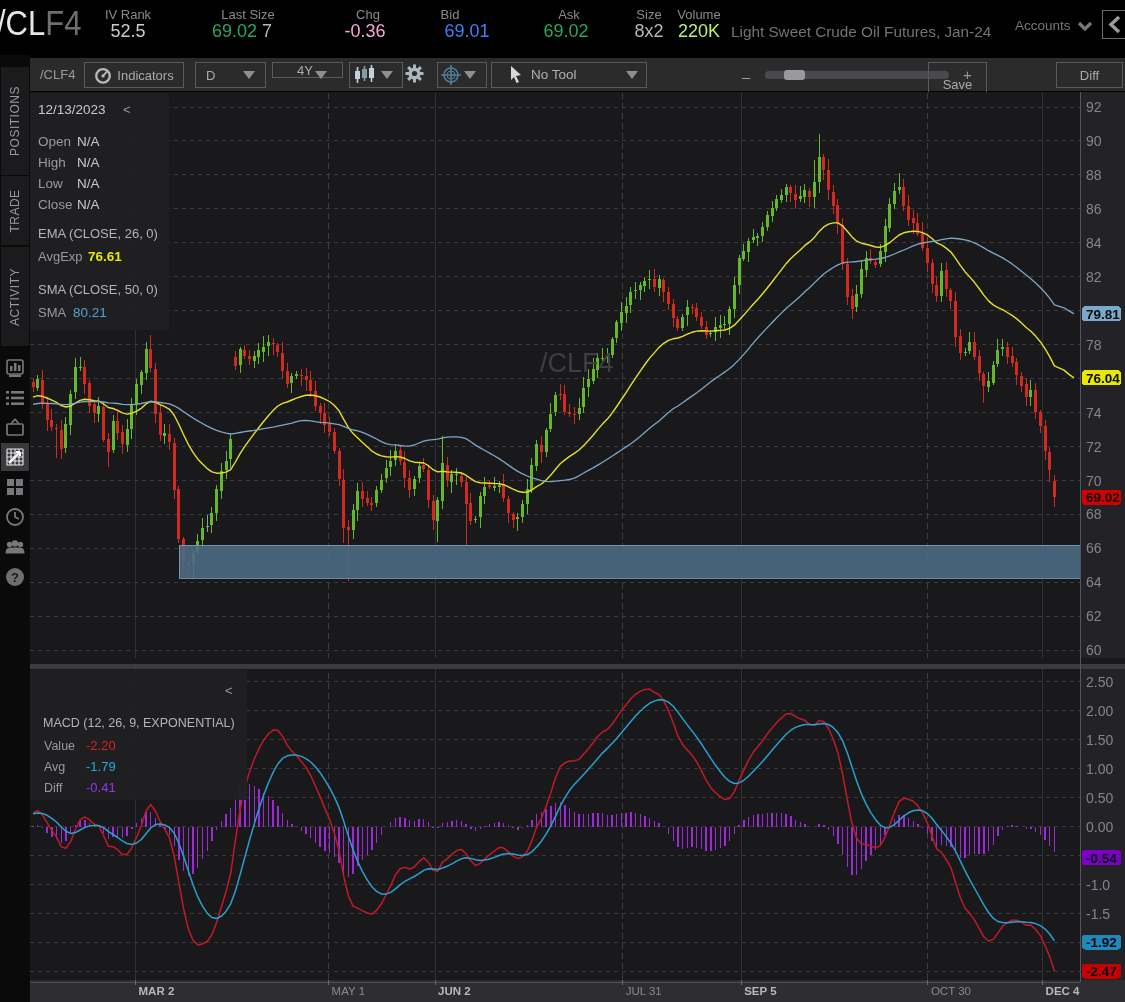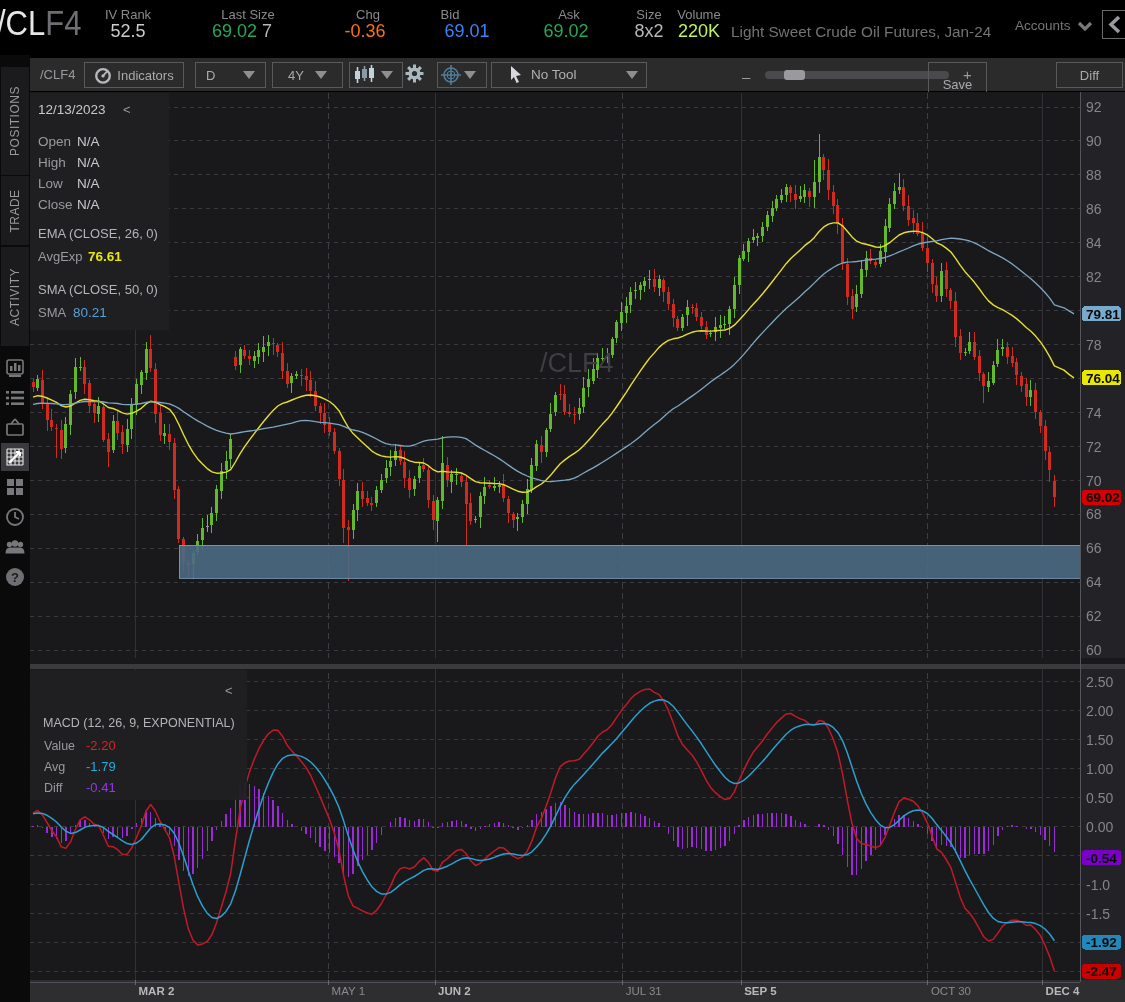--- a/index.html
+++ b/index.html
@@ -7,21 +7,21 @@
 .tb{position:absolute;background:#2b2b2b}
 .btn{position:absolute;border:1px solid #5a5a5a;color:#aaaaae;font-size:13px;display:flex;align-items:center;justify-content:center}
 .tri{width:0;height:0;border-left:6px solid transparent;border-right:6px solid transparent;border-top:8px solid #8f8f93}
 </style></head><body>
 <div style="position:absolute;left:-3px;top:3px;font-size:31px;color:#e6e6e6;transform:scaleY(1.13);transform-origin:top left">/CL<span style="color:#6f6f73">F4</span></div>
 <div class="hlab" style="left:128px">IV Rank</div>
 <div class="hval" style="left:128px"><span style="color:#cccccc">52.5</span></div>
 <div class="hlab" style="left:248px">Last Size</div>
 <div class="hval" style="left:242px"><span style="color:#25a85a">69.02</span><span style="color:#b8b8bc"> 7</span></div>
 <div class="hlab" style="left:368px">Chg</div>
-<div class="hval" style="left:365px"><span style="color:#f97316">-0.36</span></div>
+<div class="hval" style="left:365px"><span style="color:#f9a8d4">-0.36</span></div>
 <div class="hlab" style="left:450px">Bid</div>
 <div class="hval" style="left:467px"><span style="color:#3b82f6">69.01</span></div>
 <div class="hlab" style="left:569px">Ask</div>
 <div class="hval" style="left:566px"><span style="color:#25a85a">69.02</span></div>
 <div class="hlab" style="left:649px">Size</div>
 <div class="hval" style="left:649px"><span style="color:#b8b8bc">8x2</span></div>
 <div class="hlab" style="left:699px">Volume</div>
 <div class="hval" style="left:699px"><span style="color:#bef264">220K</span></div>
 <div style="position:absolute;left:731px;top:23px;font-size:15.3px;color:#737373">Light Sweet Crude Oil Futures, Jan-24</div>
 <div style="position:absolute;left:1015px;top:18px;font-size:13.5px;font-weight:normal;color:#78787c">Accounts</div>
@@ -91,21 +91,21 @@
   </svg>
 <div class="tb" style="left:30px;top:58px;width:1095px;height:33px"></div>
 <div style="position:absolute;left:40px;top:67px;font-size:13px;color:#9a9a9e">/CLF4</div>
 <div class="btn" style="left:84px;top:62px;width:100px;height:26px"><svg width="18" height="18" viewBox="0 0 20 20" style="margin-right:5px">
       <circle cx="10" cy="11" r="7.5" fill="none" stroke="#b8b8bc" stroke-width="2.6"></circle>
       <path d="M10 11 L14.5 6" stroke="#b8b8bc" stroke-width="2"></path>
       <circle cx="10" cy="11" r="1.8" fill="#b8b8bc"></circle>
     </svg>Indicators</div>
 <div class="btn" style="left:195px;top:62px;width:71px;height:26px;justify-content:flex-start;padding-left:10px">D</div>
 <div class="tri" style="position:absolute;left:243px;top:71px"></div>
-<div class="btn" style="left:272px;top:62px;width:71px;height:26px;justify-content:flex-start;padding-left:15px">4Y</div>
+<div class="btn" style="left:272px;top:62px;width:71px;height:16px;justify-content:flex-start;padding-left:24px">4Y</div>
 <div class="tri" style="position:absolute;left:315px;top:71px"></div>
 <div class="btn" style="left:349px;top:62px;width:54px;height:26px"></div>
 <svg style="position:absolute;left:354px;top:65px" width="22" height="20" viewBox="0 0 22 20">
     <rect x="1" y="6" width="5" height="8" fill="#c3d2da"></rect>
     <line x1="3.5" y1="2" x2="3.5" y2="18" stroke="#c3d2da" stroke-width="1.6"></line>
     <rect x="8" y="4" width="5" height="9" fill="#8a9aa2"></rect>
     <line x1="10.5" y1="1" x2="10.5" y2="16" stroke="#8a9aa2" stroke-width="1.6"></line>
     <rect x="15" y="3" width="5" height="10" fill="#c3d2da"></rect>
     <line x1="17.5" y1="0" x2="17.5" y2="17" stroke="#c3d2da" stroke-width="1.6"></line>
   </svg>

